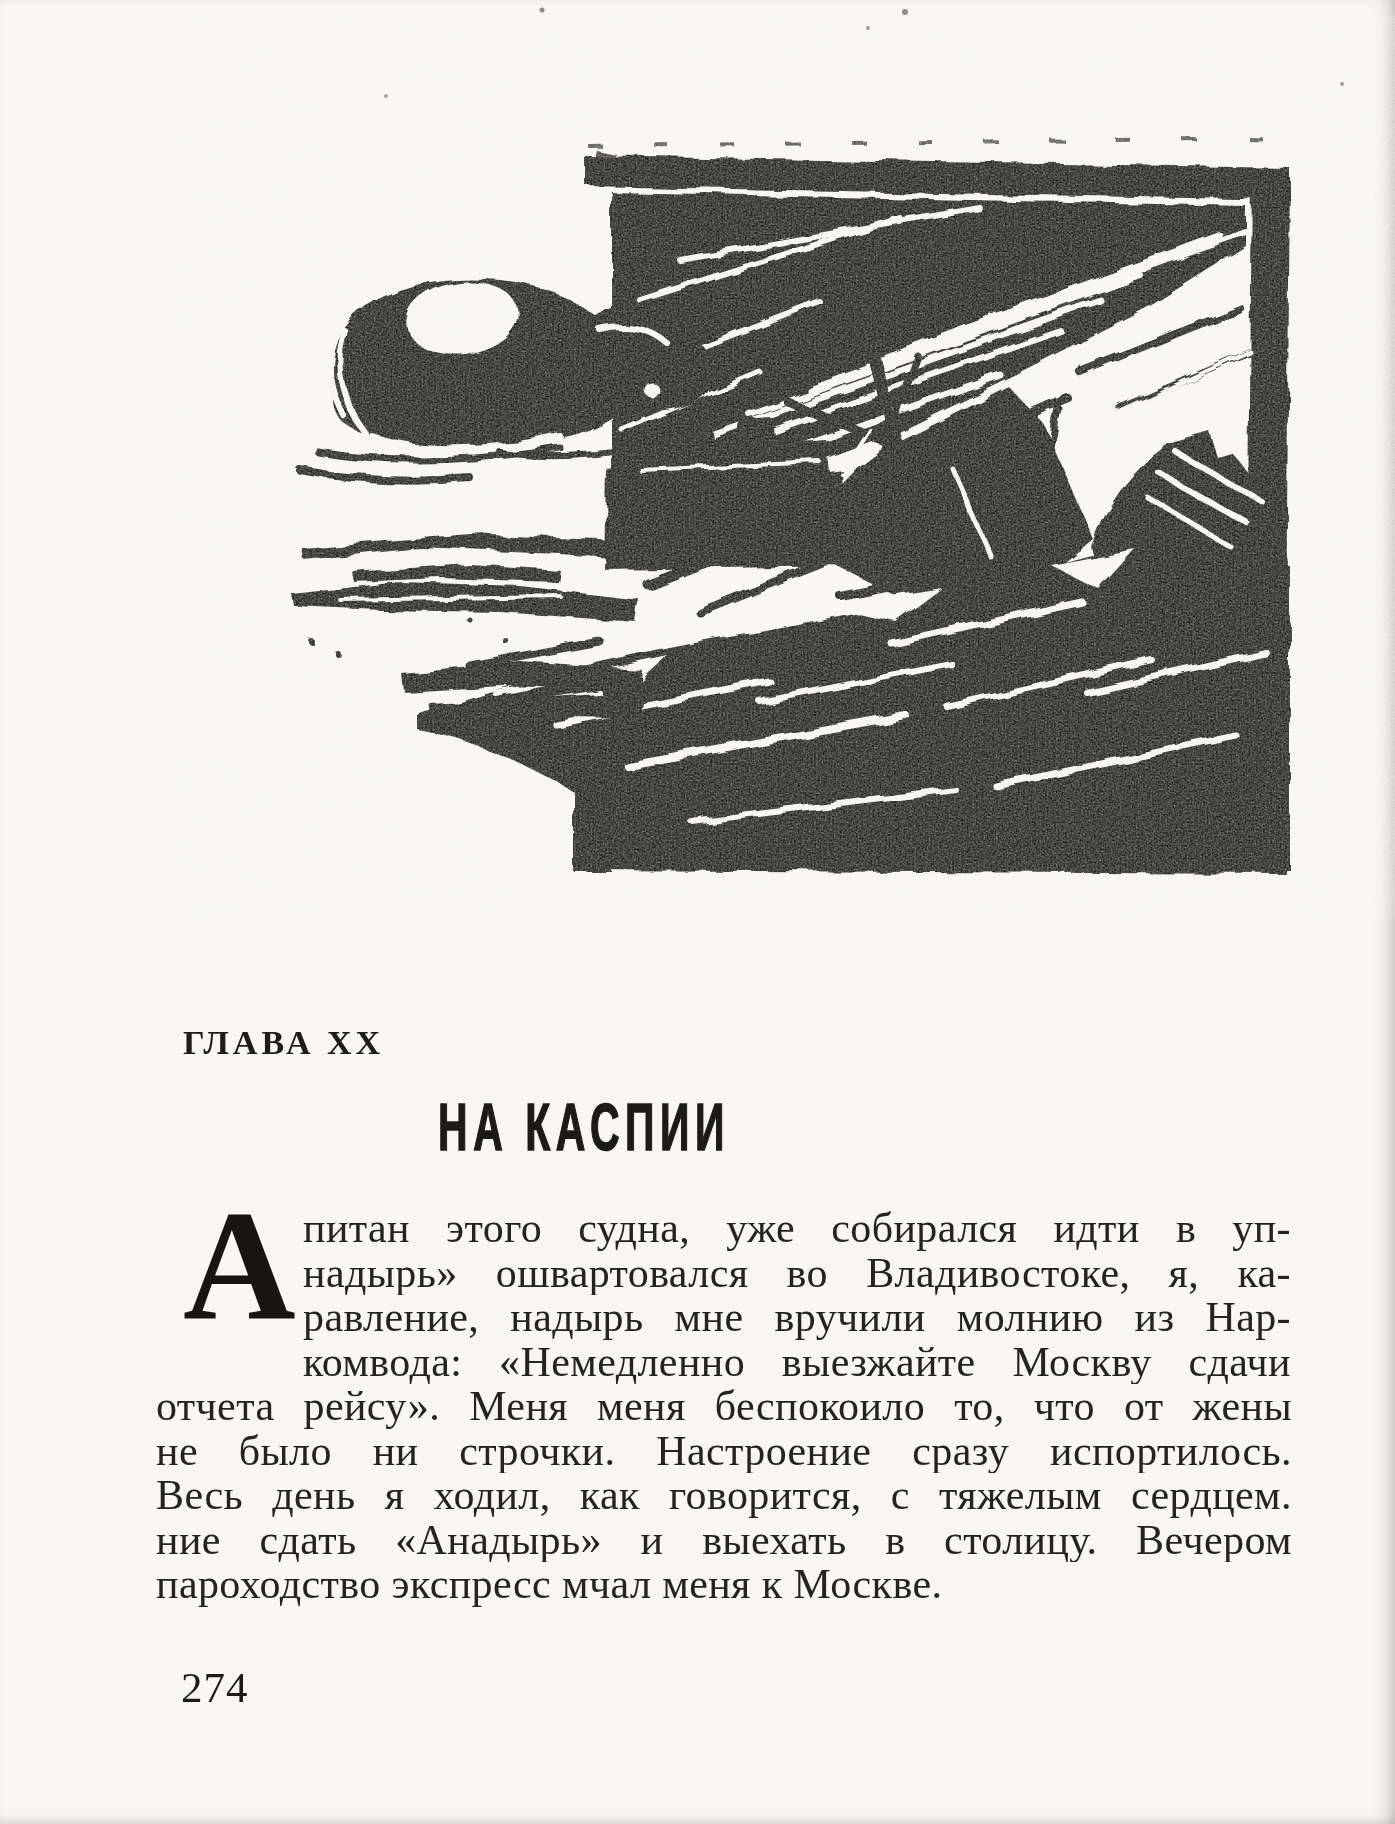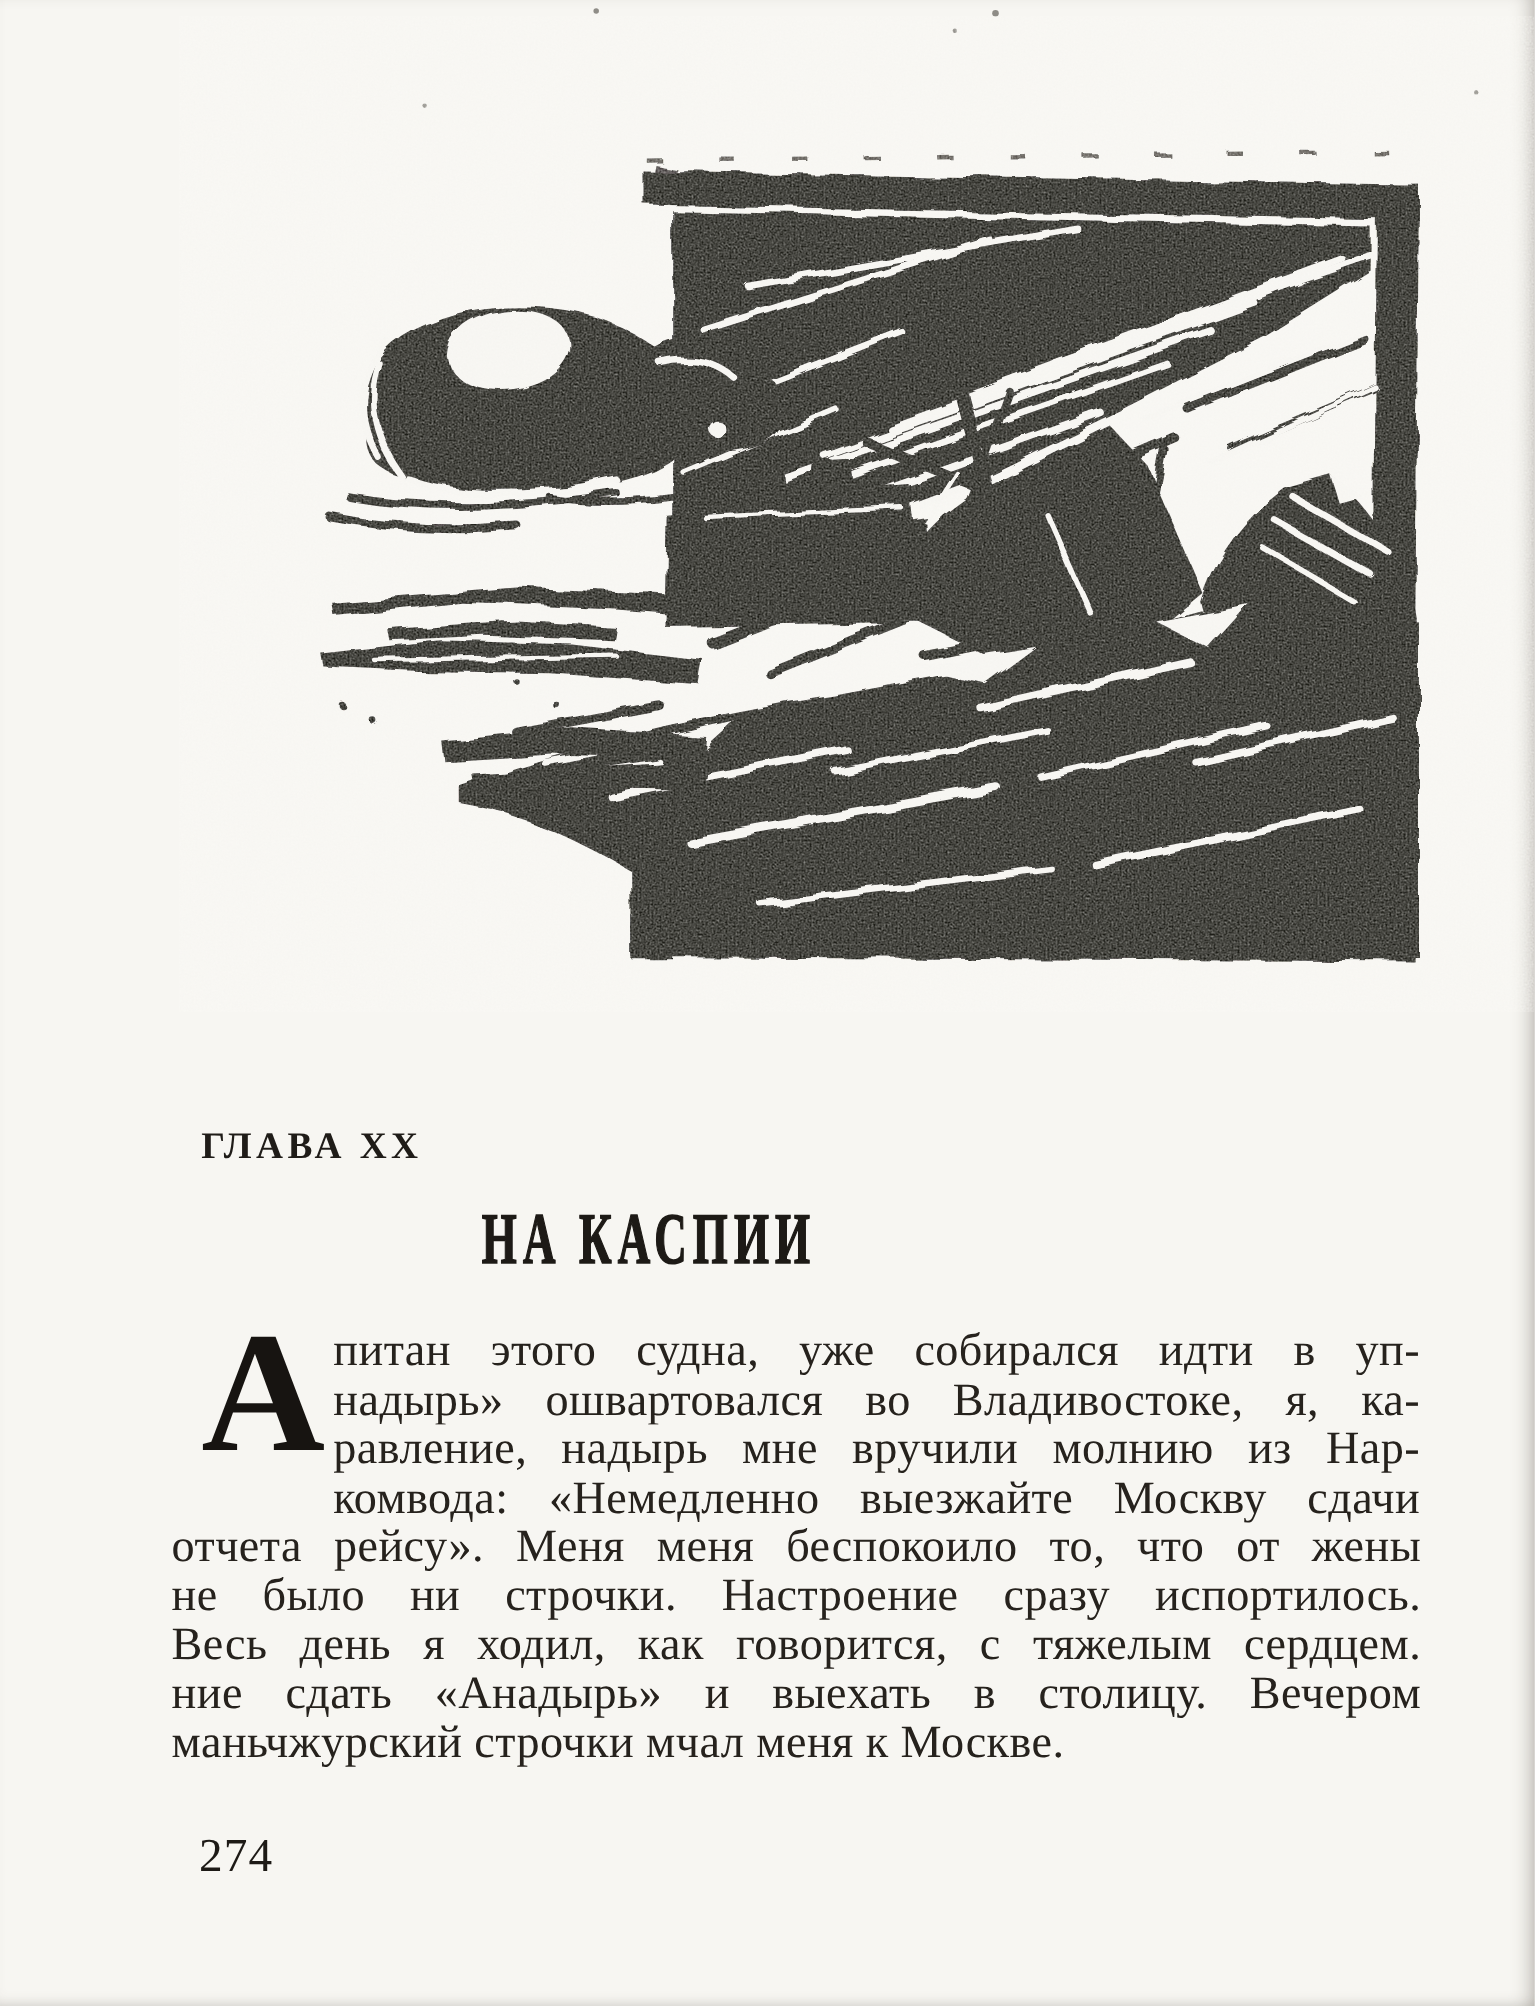--- a/index.html
+++ b/index.html
@@ -14,21 +14,21 @@
                inset 0 -10px 14px -10px rgba(90,85,75,.25);
   }
   .illus{position:absolute;left:0;top:0;}
   .chapter-label{
     position:absolute;left:183px;top:1026px;
     font-weight:bold;font-size:34px;line-height:1;
     letter-spacing:4px;color:#1f1c18;white-space:nowrap;
   }
   .chapter-title{
     position:absolute;left:438px;top:1094px;margin:0;
-    font-family:Liberation Serif, serif;
+    font-family:Liberation Sans, sans-serif;
     font-weight:bold;font-size:66px;line-height:1;
     letter-spacing:9px;color:#1d1a16;white-space:nowrap;
   }
   .chapter-title .squeeze{
     display:inline-block;transform:scaleX(.62);transform-origin:left top;
     -webkit-text-stroke:1.5px #1d1a16;
   }
   .dropcap{
     position:absolute;left:183px;top:1188px;
     font-weight:bold;font-size:156px;line-height:1;
@@ -209,18 +209,18 @@
     <div class="tline">надырь» ошвартовался во Владивостоке, я, ка-</div>
     <div class="tline">равление, надырь мне вручили молнию из Нар-</div>
     <div class="tline">комвода: «Немедленно выезжайте Москву сдачи</div>
   </div>
 
   <div class="para-full">
     <div class="tline">отчета рейсу». Меня меня беспокоило то, что от жены</div>
     <div class="tline">не было ни строчки.  Настроение сразу испортилось.</div>
     <div class="tline">Весь день я ходил, как говорится, с тяжелым сердцем.</div>
     <div class="tline">ние сдать «Анадырь» и выехать в столицу. Вечером</div>
-    <div class="tline last">маньчжурский строчки мчал меня к Москве.</div>
+    <div class="tline last">пароходство экспресс мчал меня к Москве.</div>
   </div>
 
   <div class="page-number">274</div>
 
 </div>
 
 </body></html>

